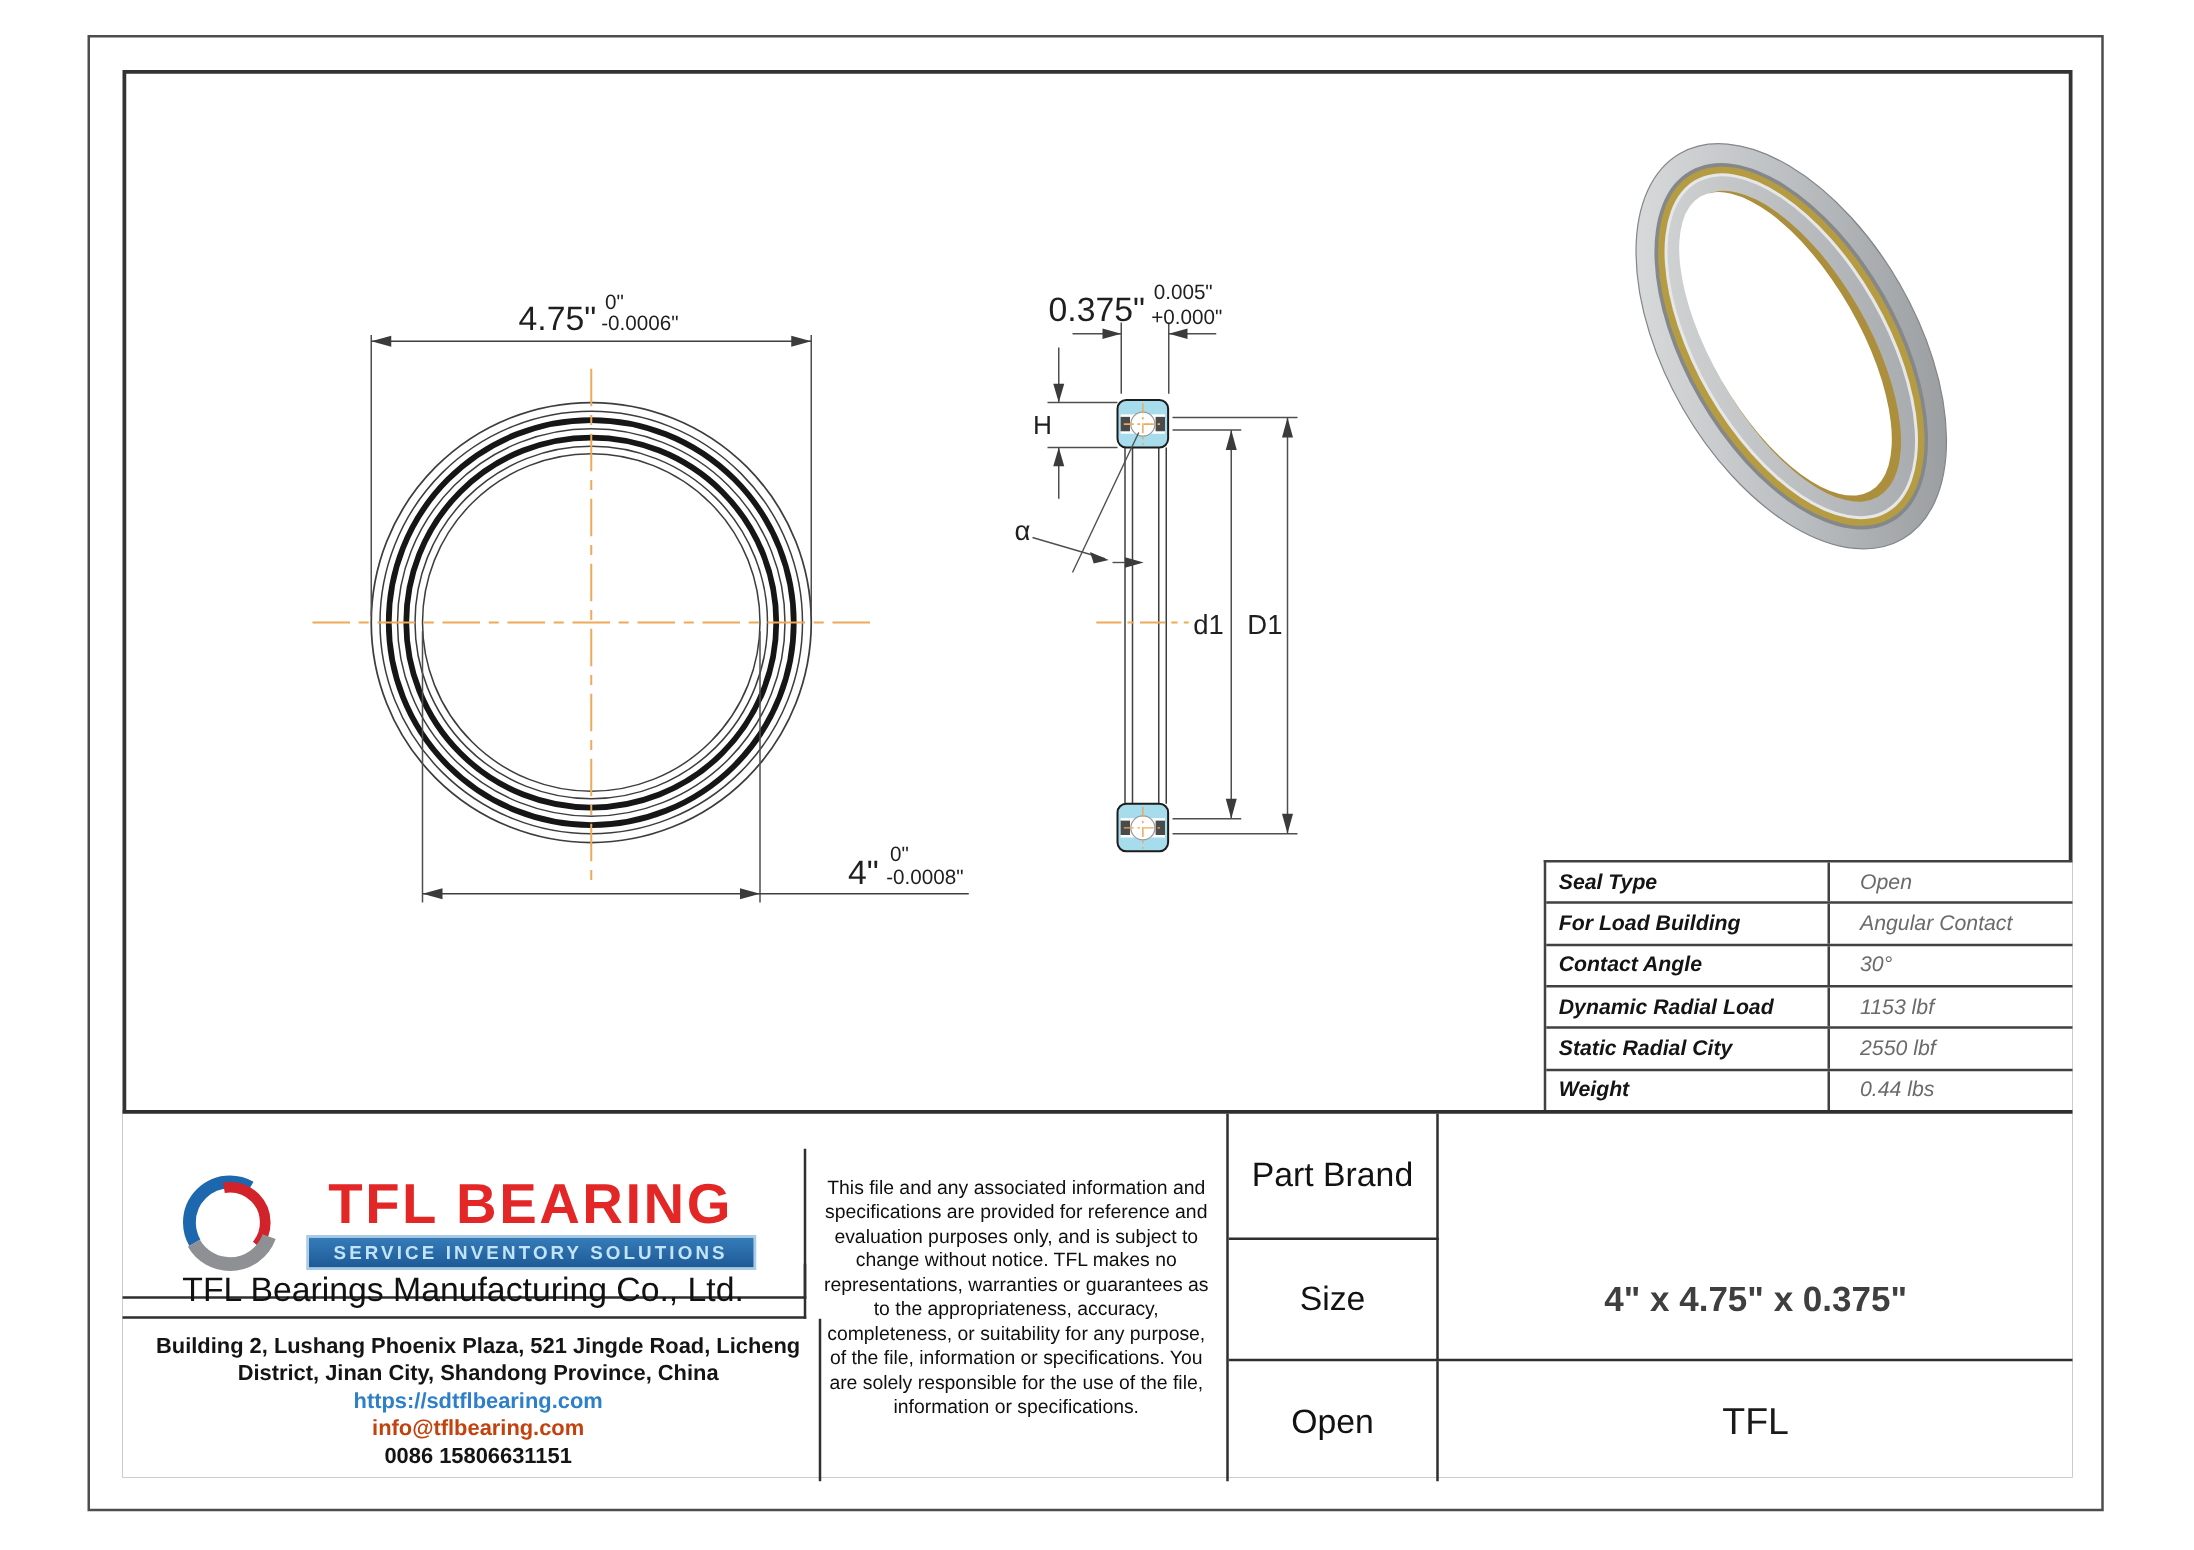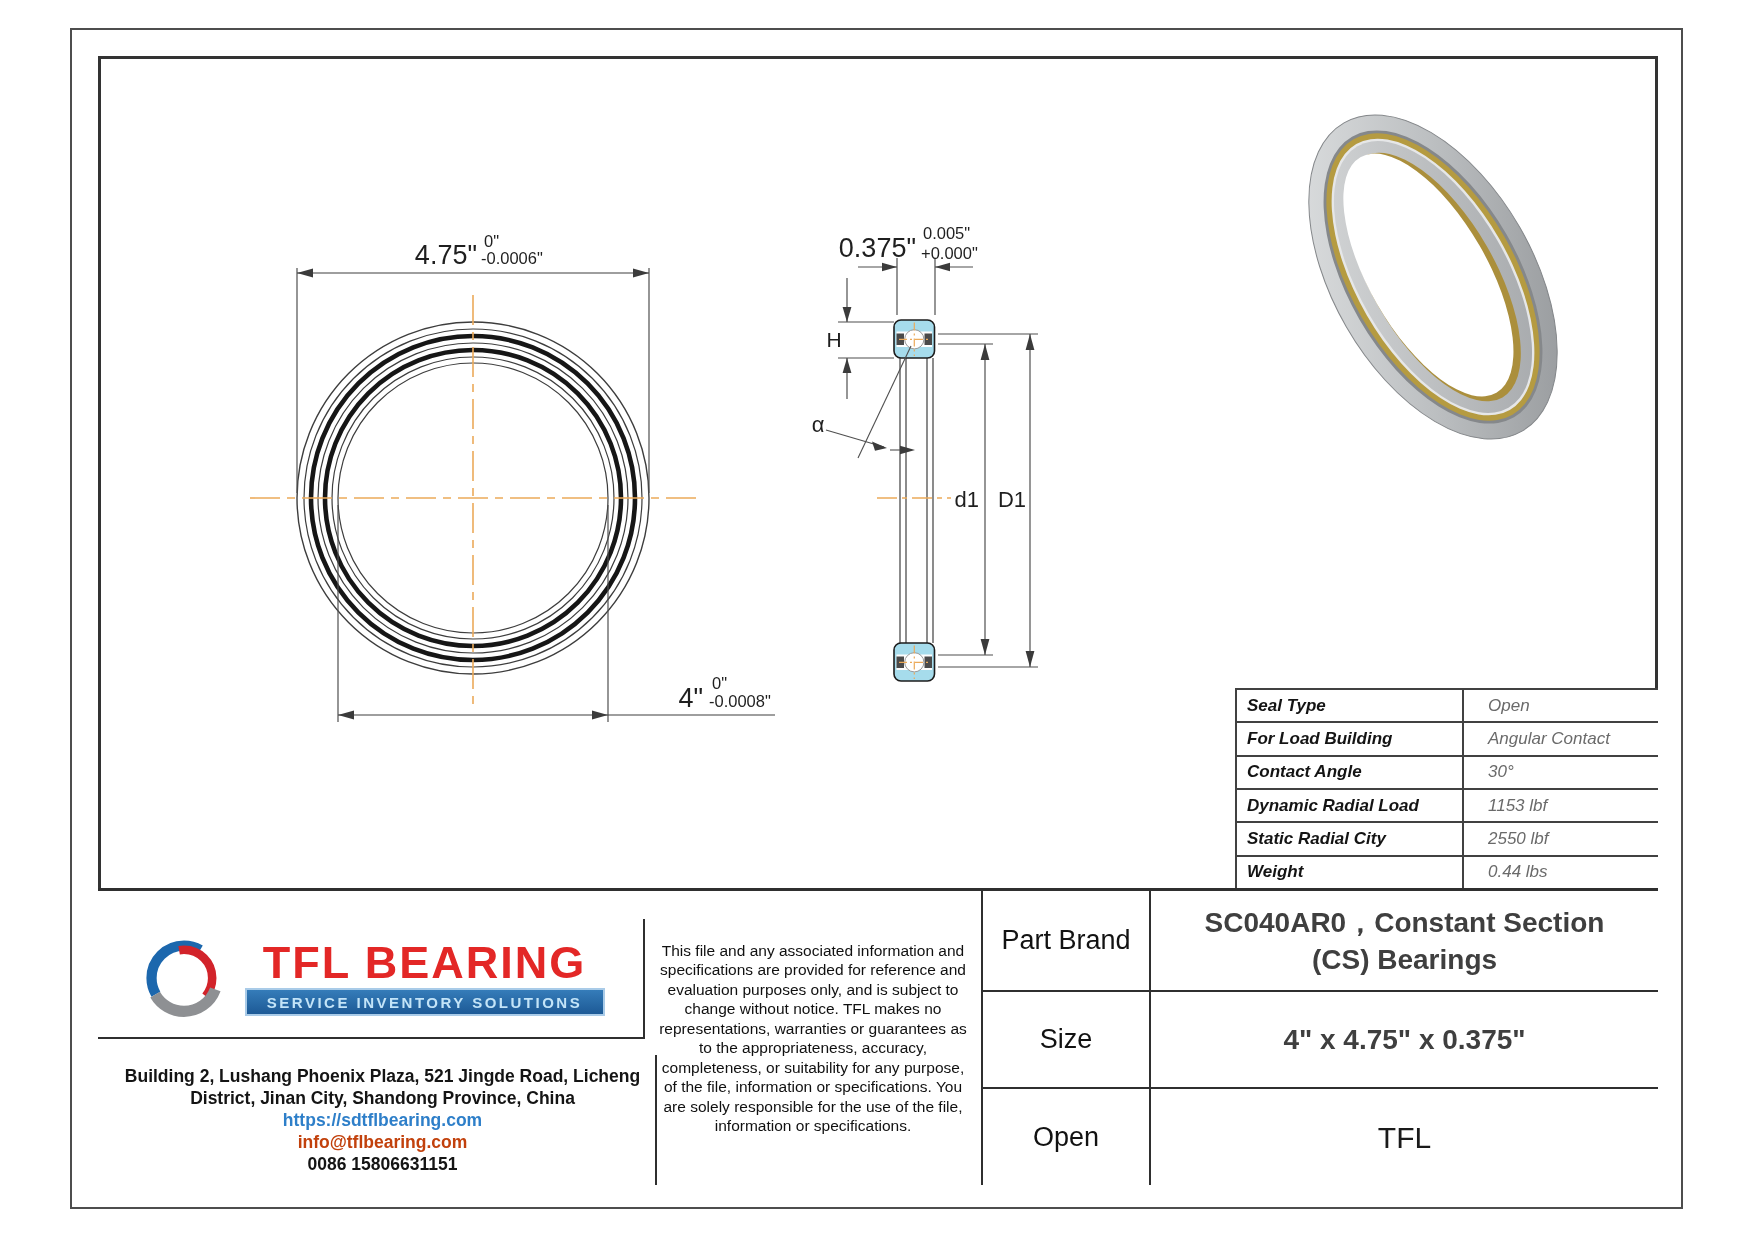--- a/index.html
+++ b/index.html
@@ -238,32 +238,32 @@
       <circle cx="55" cy="55" r="38" fill="none" stroke="#1c67ad" stroke-width="12" pathLength="360" stroke-dasharray="150 210" stroke-dashoffset="-150"></circle>
       <circle cx="55" cy="55" r="33" fill="none" stroke="#d2232a" stroke-width="10" pathLength="360" stroke-dasharray="140 220" stroke-dashoffset="-260"></circle>
       <circle cx="55" cy="55" r="39" fill="none" stroke="#8e9093" stroke-width="13" pathLength="360" stroke-dasharray="130 230" stroke-dashoffset="-20"></circle>
     </svg>
     <div class="logo-right">
       <div class="logo-title">TFL BEARING</div>
       <div class="logo-bar">SERVICE INVENTORY SOLUTIONS</div>
     </div>
   </div>
 
+  <div class="tb-cell cell-name">TFL Bearings Manufacturing Co., Ltd.</div>
 
   <div class="tb-cell cell-addr">
     <div class="addr-line">Building 2, Lushang Phoenix Plaza, 521 Jingde Road, Licheng</div>
     <div class="addr-line">District, Jinan City, Shandong Province, China</div>
     <div class="addr-link">https://sdtflbearing.com</div>
     <div class="addr-link email">info@tflbearing.com</div>
     <div class="addr-phone">0086 15806631151</div>
   </div>
 
   <div class="tb-cell cell-disclaimer">This file and any associated information and specifications are provided for reference and evaluation purposes only, and is subject to change without notice. TFL makes no representations, warranties or guarantees as to the appropriateness, accuracy, completeness, or suitability for any purpose, of the file, information or specifications.  You are solely responsible for the use of the file, information or specifications.</div>
 
   <div class="tb-cell cell-f-label row0">Part Brand</div>
-  <div class="tb-cell cell-f-value row0 pn-value">SC040AR0，Constant Section (CS) Bearings</div>
 
   <div class="tb-cell cell-f-label row1">Size</div>
   <div class="tb-cell cell-f-value row1">4" x 4.75" x 0.375"</div>
 
   <div class="tb-cell cell-f-label row2">Open</div>
   <div class="tb-cell cell-f-value row2 brand-value">TFL</div>
 </div>
 
 </body></html>

